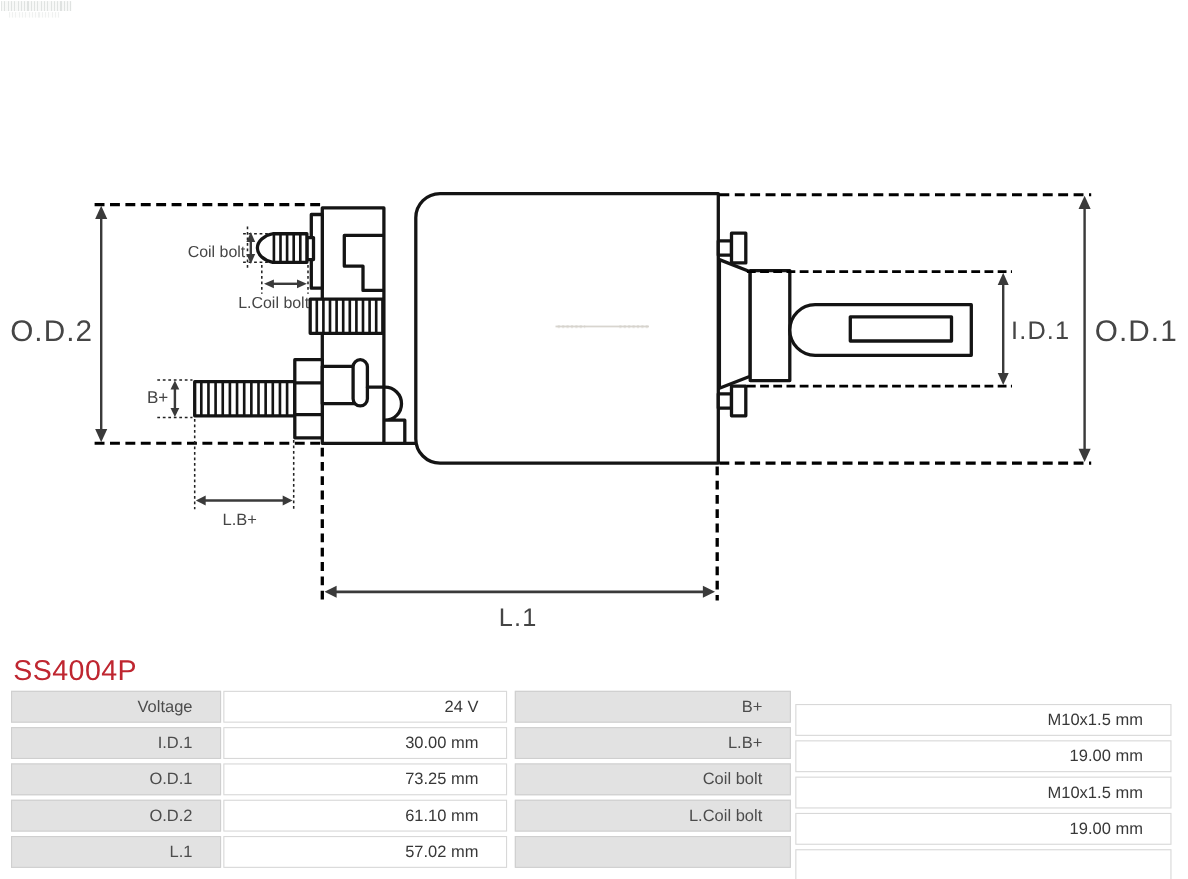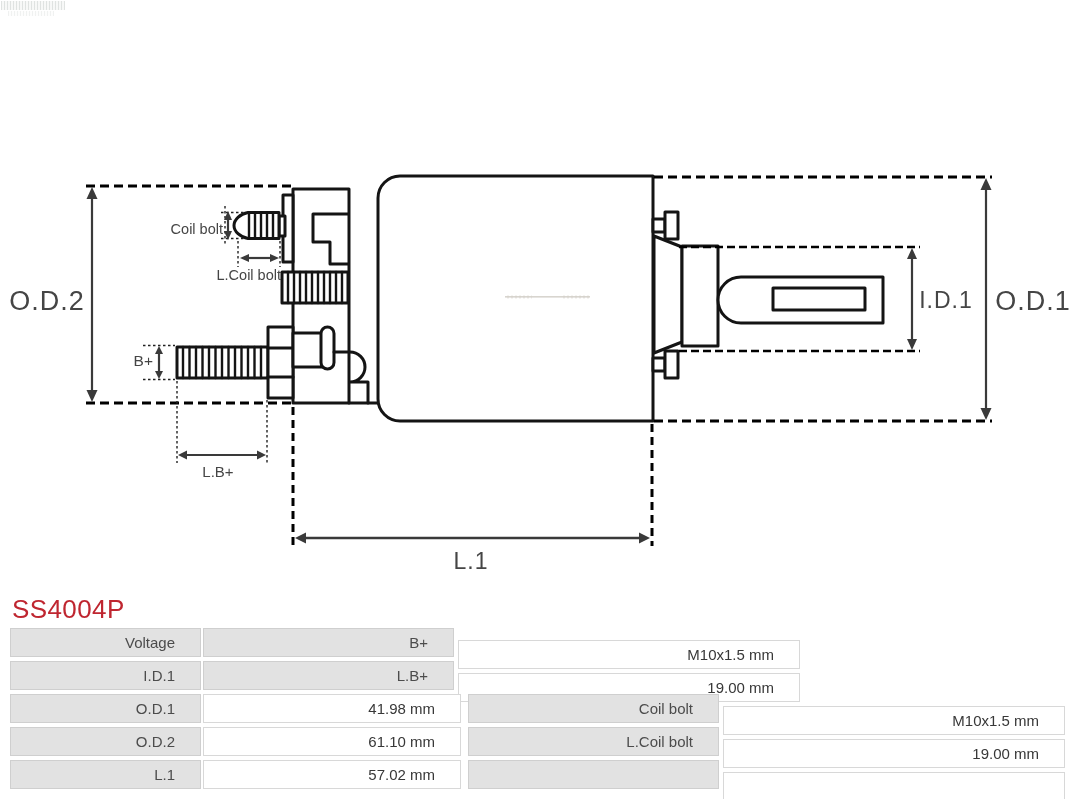--- a/index.html
+++ b/index.html
@@ -175,31 +175,33 @@
     <text x="153" y="366" font-size="15.5" text-anchor="end">B+</text>
     <text x="218" y="477" font-size="15" text-anchor="middle">L.B+</text>
   </g>
 </svg>
 
 <div class="part-number">SS4004P</div>
 
 <div class="spec-table">
   <div class="spec-row">
     <div class="cell label c1">Voltage</div>
+    <div class="cell value c2">24 V</div>
     <div class="cell label c3">B+</div>
     <div class="cell value c4">M10x1.5 mm</div>
   </div>
   <div class="spec-row">
     <div class="cell label c1">I.D.1</div>
+    <div class="cell value c2">30.00 mm</div>
     <div class="cell label c3">L.B+</div>
     <div class="cell value c4">19.00 mm</div>
   </div>
   <div class="spec-row">
     <div class="cell label c1">O.D.1</div>
-    <div class="cell value c2">41.98 mm</div>
+    <div class="cell value c2">73.25 mm</div>
     <div class="cell label c3">Coil bolt</div>
     <div class="cell value c4">M10x1.5 mm</div>
   </div>
   <div class="spec-row">
     <div class="cell label c1">O.D.2</div>
     <div class="cell value c2">61.10 mm</div>
     <div class="cell label c3">L.Coil bolt</div>
     <div class="cell value c4">19.00 mm</div>
   </div>
   <div class="spec-row">

